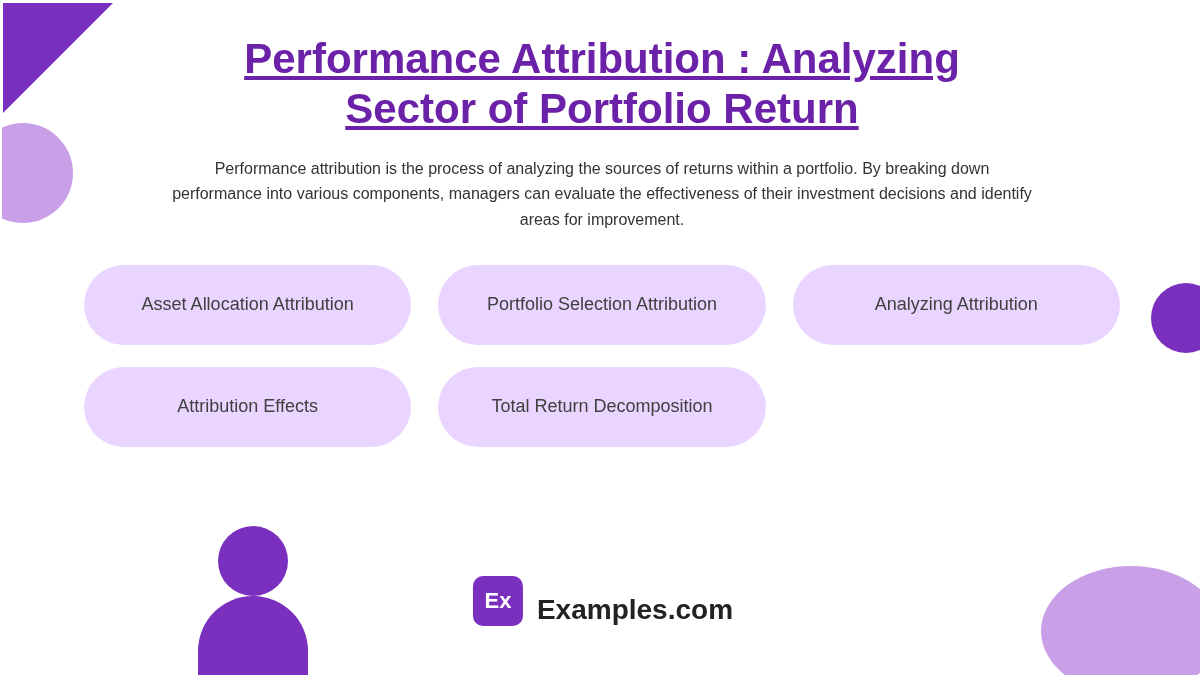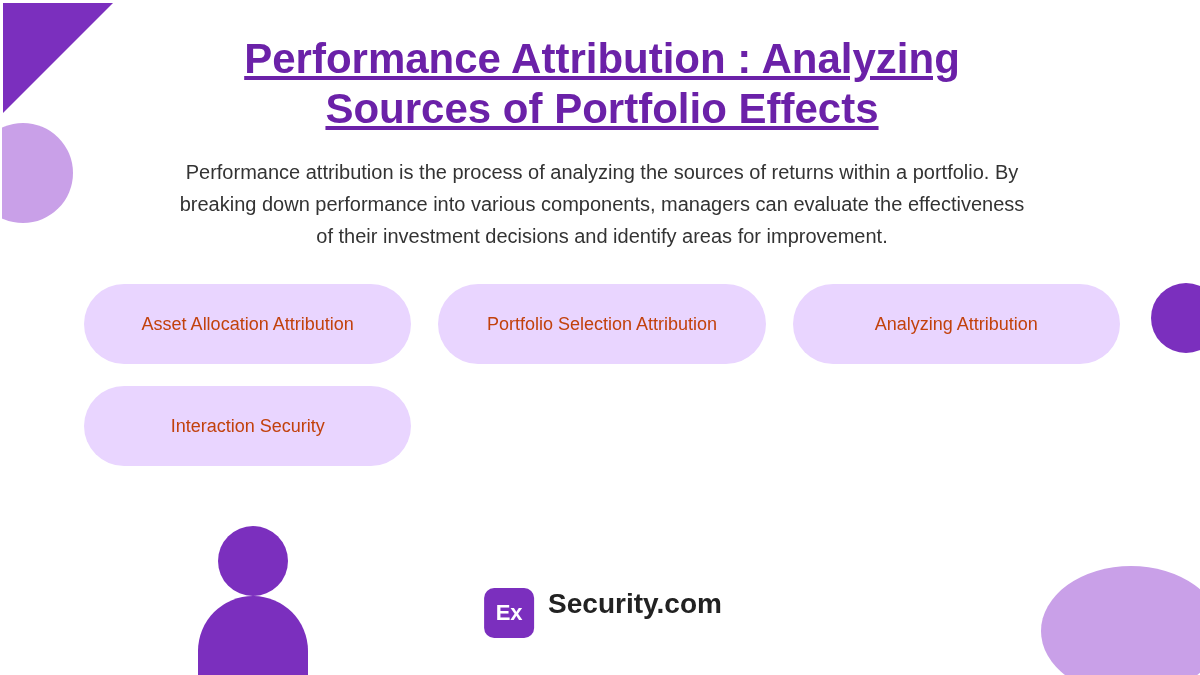--- a/index.html
+++ b/index.html
@@ -76,21 +76,21 @@
       font-size: 42px;
       font-weight: 900;
       color: #6B21A8;
       text-decoration: underline;
       text-align: center;
       line-height: 1.2;
       margin-bottom: 20px;
     }
 
     .page-description {
-      font-size: 20px;
+      font-size: 16px;
       color: #333;
       text-align: center;
       line-height: 1.6;
       max-width: 860px;
       margin-bottom: 30px;
     }
 
     
     .cards-grid {
       display: grid;
@@ -99,37 +99,37 @@
       width: 100%;
       max-width: 1050px;
     }
 
     .card {
       background: #E9D5FF;
       border-radius: 40px;
       padding: 22px 30px;
       text-align: center;
       font-size: 18px;
-      color: #c2410c;
+      color: #404040;
       font-weight: 400;
       display: flex;
       align-items: center;
       justify-content: center;
       min-height: 80px;
       line-height: 1.35;
     }
 
     
     .footer-brand {
       position: absolute;
-      bottom: 37px;
+      bottom: 49px;
       left: 50%;
       transform: translateX(-50%);
       display: flex;
-      align-items: flex-start;
+      align-items: flex-end;
       gap: 12px;
       z-index: 20;
     }
 
     .brand-icon {
       background: #7B2FBE;
       color: white;
       font-weight: 900;
       font-size: 22px;
       width: 50px;
@@ -153,30 +153,31 @@
 <div class="deco-left-circle"></div>
 <div class="deco-right-circle"></div>
 <div class="deco-bottom-right-ellipse"></div>
 <div class="deco-bottom-person-head"></div>
 <div class="deco-bottom-person-body"></div>
 
 <div class="main-content">
 
   <h1 class="page-title">
     <span>Performance Attribution : Analyzing</span><br>
-    <span>Sources of Portfolio Effects</span>
+    <span>Sector of Portfolio Return</span>
   </h1>
 
   <p class="page-description">Performance attribution is the process of analyzing the sources of returns within a portfolio. By breaking down performance into various components, managers can evaluate the effectiveness of their investment decisions and identify areas for improvement.</p>
 
   <div class="cards-grid" id="cards-container">
   <div class="card">Asset Allocation Attribution</div>
       <div class="card">Portfolio Selection Attribution</div>
       <div class="card">Analyzing Attribution</div>
-      <div class="card">Interaction Security</div>
+      <div class="card">Attribution Effects</div>
+      <div class="card">Total Return Decomposition</div>
     </div>
 
 </div>
 
 <div class="footer-brand">
   <div class="brand-icon">Ex</div>
-  <span class="brand-name">Security.com</span>
+  <span class="brand-name">Examples.com</span>
 </div>
 
 </body></html>

